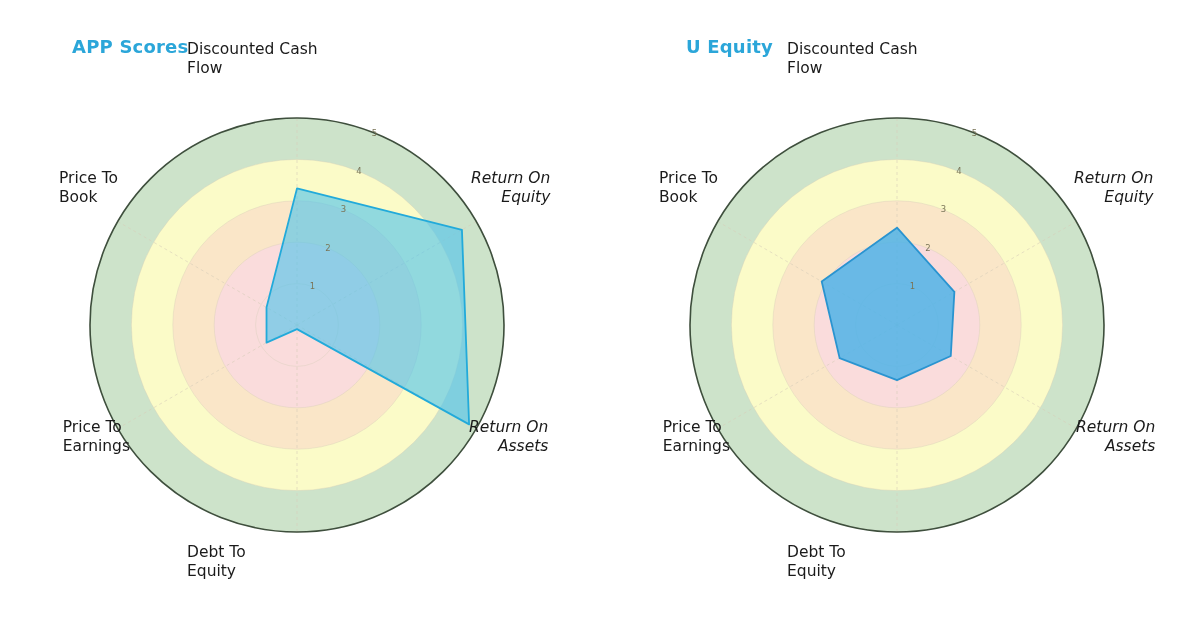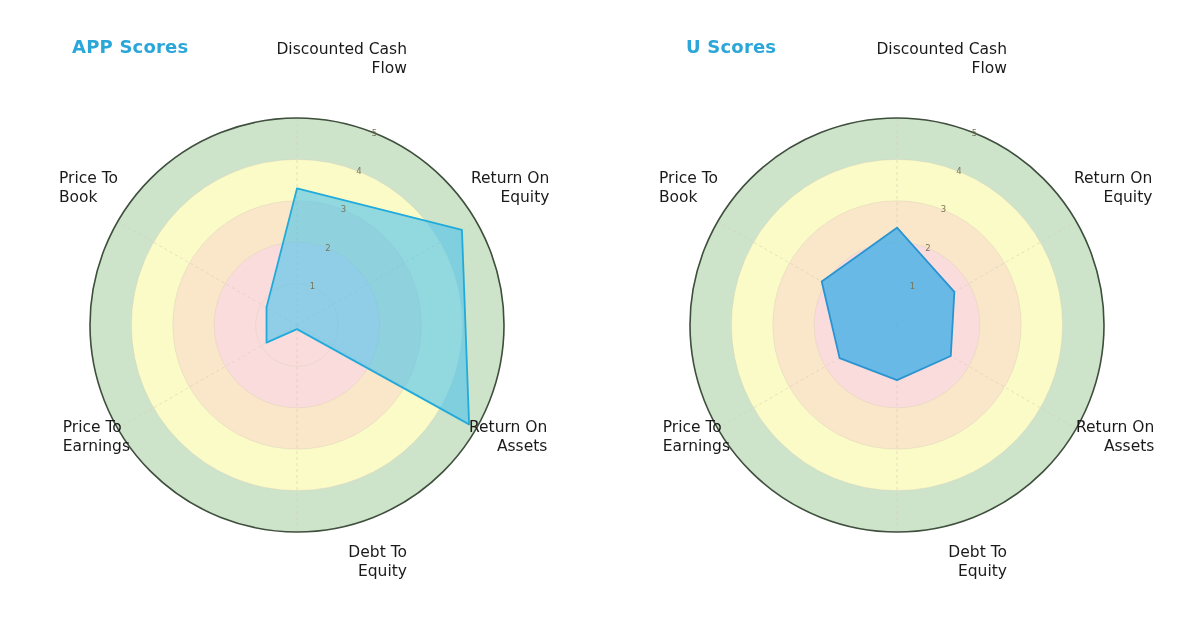--- a/index.html
+++ b/index.html
@@ -48,23 +48,23 @@
 
   .axis-label {
     position: absolute;
     font-size: 15.5px;
     color: #1a1a1a;
     line-height: 1.22;
     text-align: center;
     white-space: pre-line;
     pointer-events: none;
   }
-  .axis-label.al-left   { text-align: right; }
+  .axis-label.al-left   { text-align: right; font-style: italic; }
   .axis-label.al-right  { text-align: left; margin-left: 25px; }
-  .axis-label.al-center { text-align: right; }
+  .axis-label.al-center { text-align: left; }
 
   .tick-text {
     font-size: 8.5px;
     fill: #7a7558;
     font-family: "DejaVu Sans", sans-serif;
   }
 </style>
 </head>
 <body>
 
@@ -106,21 +106,21 @@
         <div class="axis-label al-center" style="top: 543px; left: 187px; width: 220px;">Debt To
 Equity</div>
         <div class="axis-label al-right" style="top: 418px; right: 470px;">Price To
 Earnings</div>
         <div class="axis-label al-right" style="top: 169px; right: 482px;">Price To
 Book</div>
       </div>
   </div>
 
   <div class="panel panel-right">
-    <div class="panel-title">U Scores</div>
+    <div class="panel-title">U Equity</div>
     <svg class="radar-svg" id="svg-u" viewBox="0 0 600 625">
         <circle cx="297" cy="325" r="207" fill="#cde3ca" stroke="none"></circle>
         <circle cx="297" cy="325" r="165.60000000000002" fill="#fbfbc8" stroke="none"></circle>
         <circle cx="297" cy="325" r="124.19999999999999" fill="#fae6c8" stroke="none"></circle>
         <circle cx="297" cy="325" r="82.80000000000001" fill="#fadcdc" stroke="none"></circle>
         <circle cx="297" cy="325" r="41.400000000000006" fill="none" stroke="#d6cdb8" stroke-width="0.7" stroke-opacity="0.55"></circle>
         <circle cx="297" cy="325" r="82.80000000000001" fill="none" stroke="#d6cdb8" stroke-width="0.7" stroke-opacity="0.55"></circle>
         <circle cx="297" cy="325" r="124.19999999999999" fill="none" stroke="#d6cdb8" stroke-width="0.7" stroke-opacity="0.55"></circle>
         <circle cx="297" cy="325" r="165.60000000000002" fill="none" stroke="#d6cdb8" stroke-width="0.7" stroke-opacity="0.55"></circle>
         <circle cx="297" cy="325" r="207" fill="none" stroke="#d6cdb8" stroke-width="0.7" stroke-opacity="0.55"></circle>

